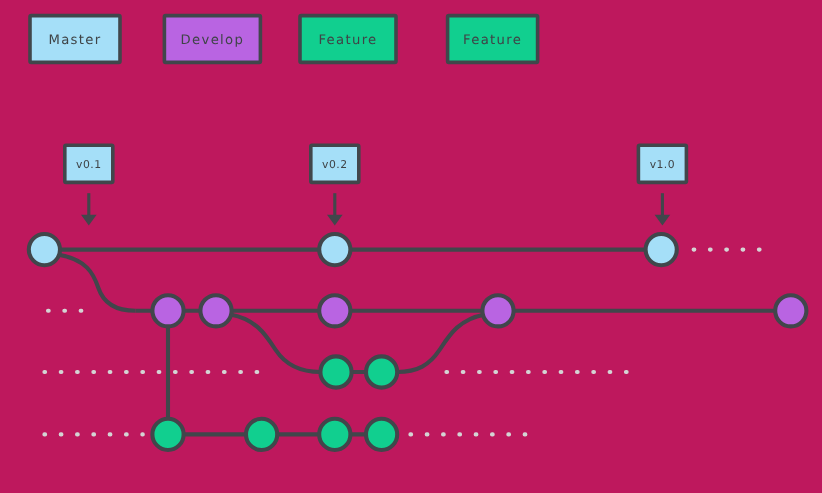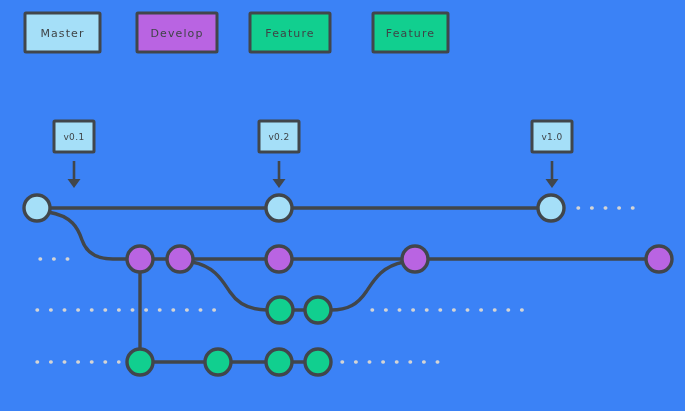--- a/index.html
+++ b/index.html
@@ -11,21 +11,21 @@
     width: 685px;
     height: 411px;
     font-family: "DejaVu Sans", "Liberation Sans", sans-serif;
     overflow: hidden;
     position: relative;
   }
   #gitflow-root {
     position: relative;
     width: 685px;
     height: 411px;
-    background: #3b82f6;
+    background: #be185d;
   }
   #gitflow-svg {
     position: absolute;
     top: 0;
     left: 0;
     width: 685px;
     height: 411px;
     display: block;
   }
   .legend-label, .tag-label {

